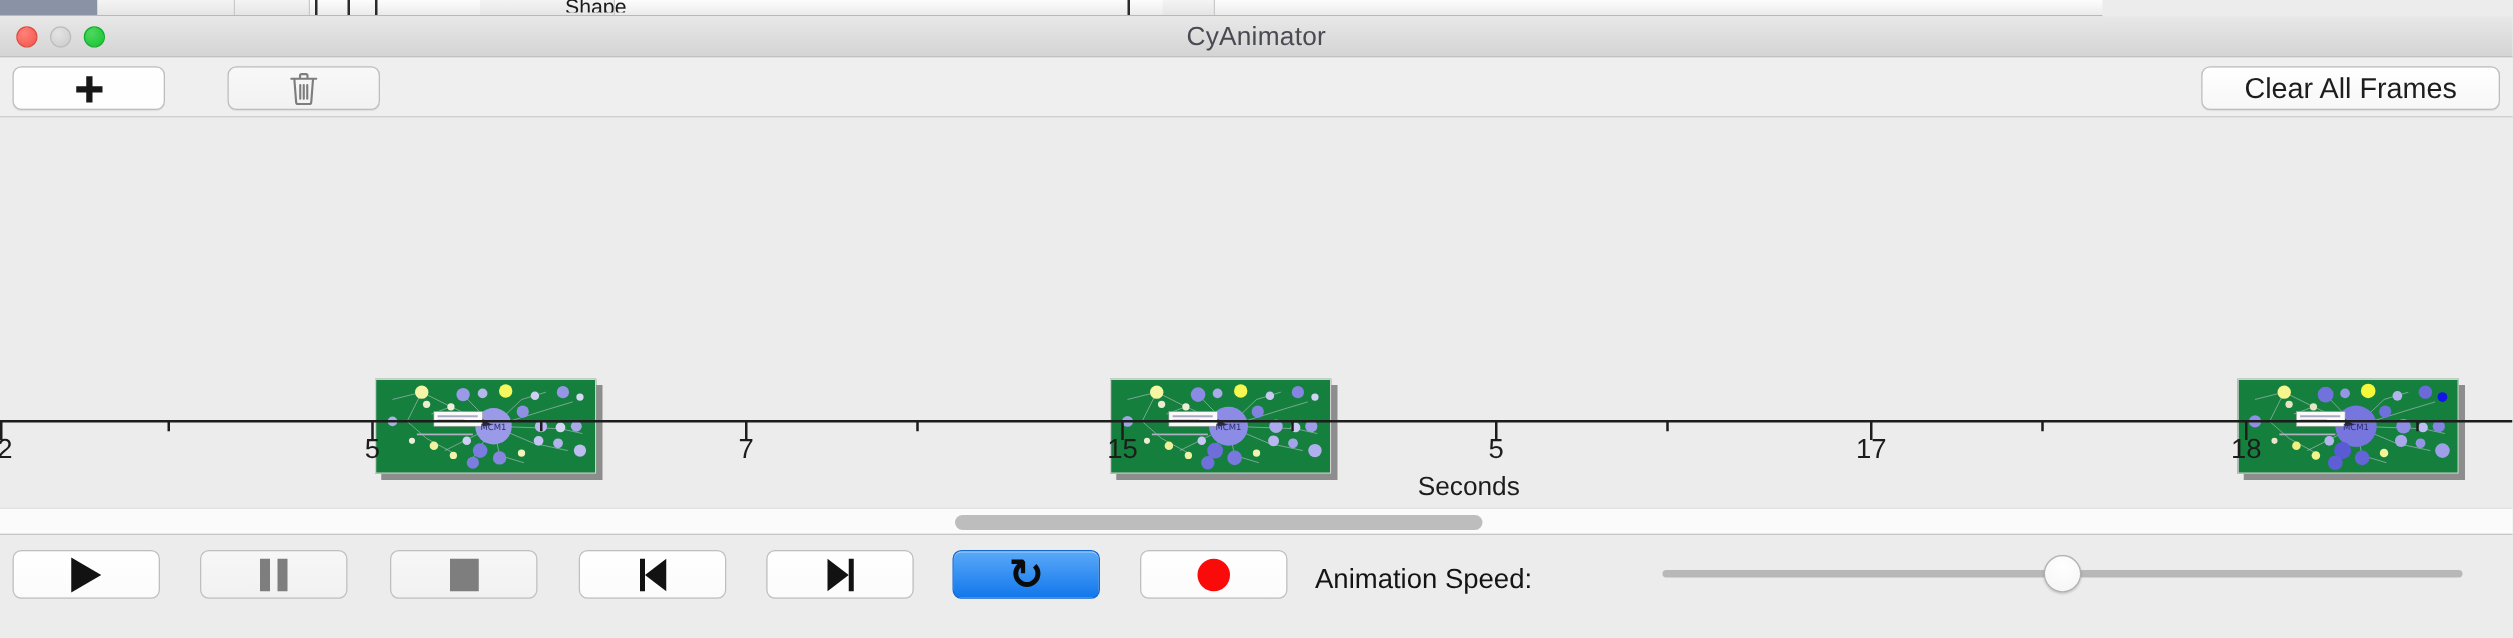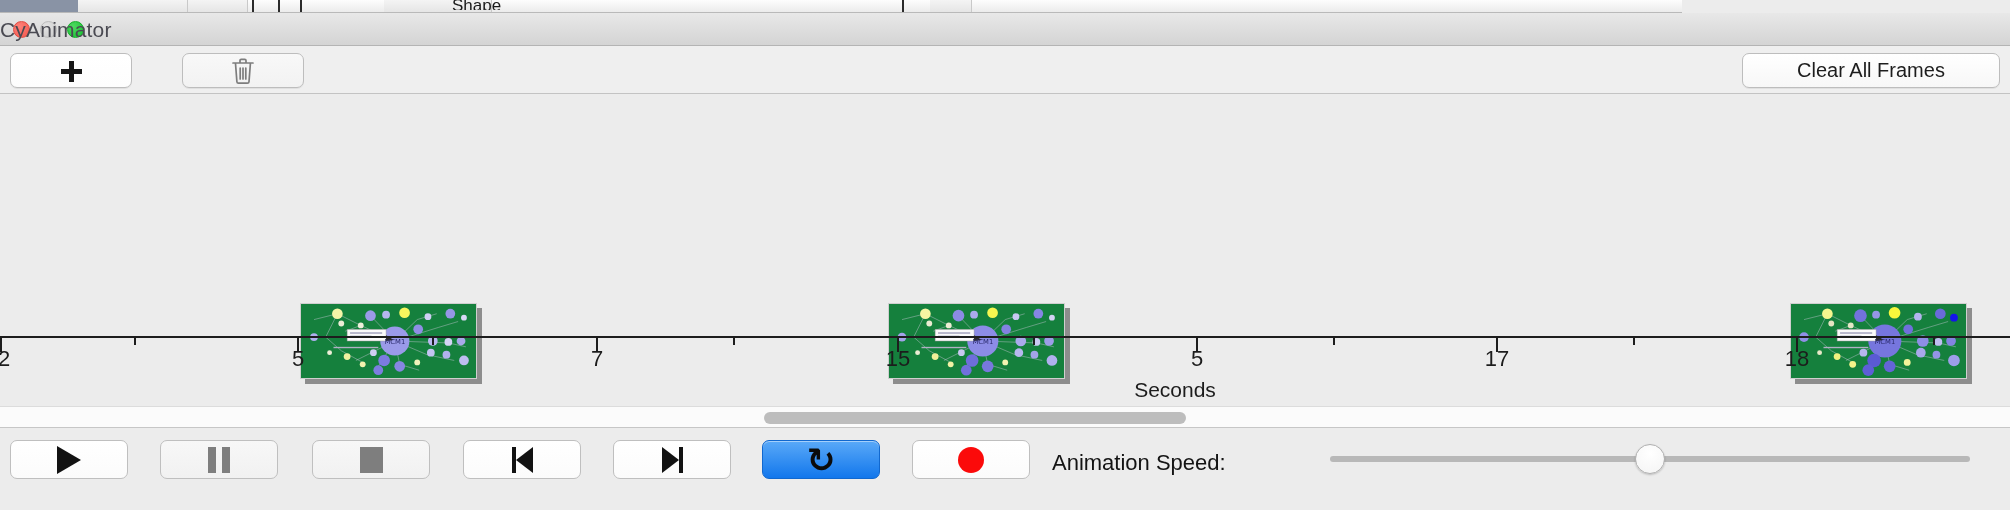--- a/index.html
+++ b/index.html
@@ -54,43 +54,43 @@
     border-bottom: 1px solid #b4b4b4;
   }
   #window-buttons {
     position: absolute; left: 13px; top: 8px; display: flex; gap: 10px;
   }
   .wb { width: 17px; height: 17px; border-radius: 50%; }
   .wb-close   { background: radial-gradient(circle at 35% 30%, #ff8279, #f2554b); border: 1px solid #e04a41; }
   .wb-min     { background: radial-gradient(circle at 35% 30%, #e4e4e4, #cacaca); border: 1px solid #bcbcbc; }
   .wb-max     { background: radial-gradient(circle at 35% 30%, #4ed861, #15c22e); border: 1px solid #13ae29; }
   #window-title {
-    position: absolute; left: 0; right: 0; top: 5px; 
+    position: absolute; left: 0; right: 0; top: 5px; text-align: center;
     font-size: 21px; color: #4a4a52; letter-spacing: .2px;
   }
 
   
   #toolbar {
     position: relative; height: 48px; width: 100%;
     background: #efefef;
     border-bottom: 1px solid #c3c3c3;
   }
   .tb-btn {
     position: absolute; top: 7px;
     border-radius: 7px; border: 1px solid #bdbdbd;
     background: linear-gradient(#ffffff,#f7f7f7);
     display: flex; align-items: center; justify-content: center;
     box-shadow: 0 1px 0 rgba(0,0,0,.06);
     cursor: default;
   }
   #add-frame-button   { left: 10px;  width: 122px; height: 35px; background: linear-gradient(#ffffff,#fdfdfd); }
   #delete-frame-button{ left: 182px; width: 122px; height: 35px; background: linear-gradient(#f8f8f8,#f2f2f2); }
   #clear-all-frames-button {
-    right: 10px; width: 258px; height: 35px;
-    font-size: 20px; color: #1d1d1d;
+    right: 10px; width: 239px; height: 35px;
+    font-size: 23px; color: #1d1d1d;
   }
   .plus-glyph {
     position: relative; width: 22px; height: 22px;
   }
   .plus-glyph:before, .plus-glyph:after {
     content: ""; position: absolute; background: #171717;
   }
   .plus-glyph:before { left: 9px; top: 1px; width: 5px; height: 21px; }
   .plus-glyph:after  { left: 1px; top: 9px; width: 21px; height: 5px; }
 

